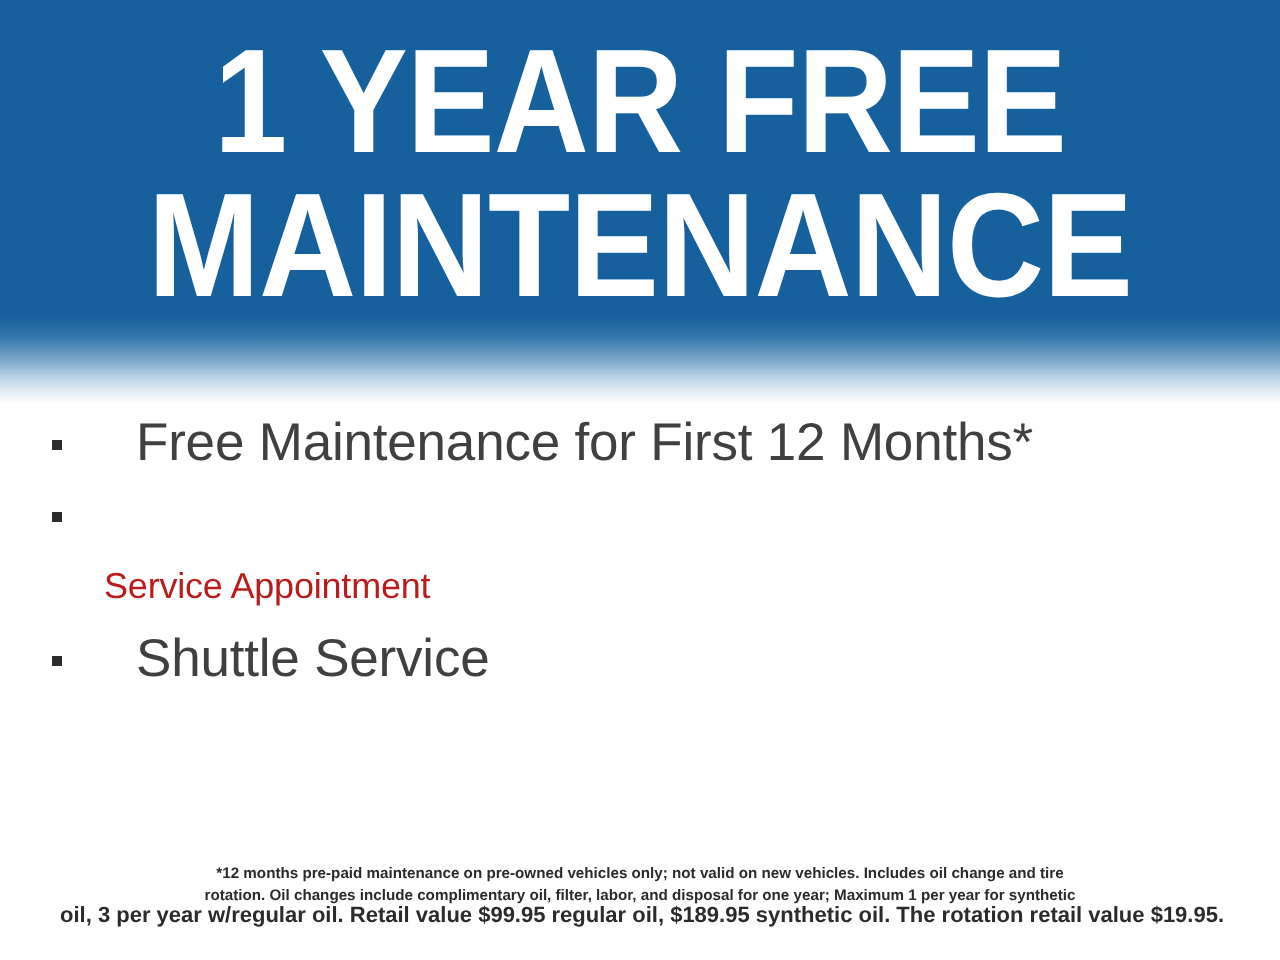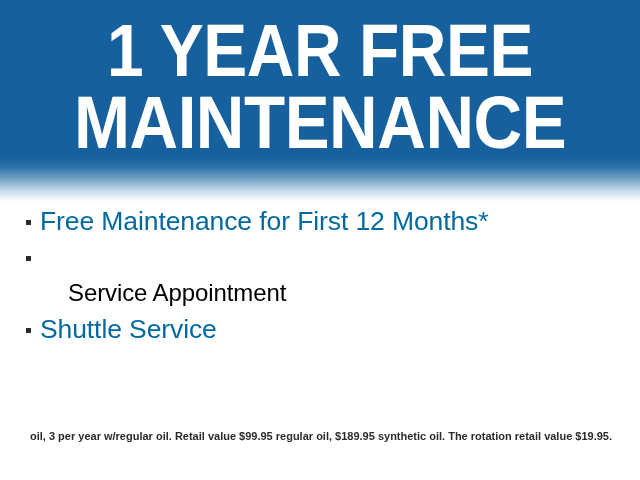--- a/index.html
+++ b/index.html
@@ -83,47 +83,47 @@
     top: 203px;
     width: 640px;
     margin: 0;
     padding: 0;
     list-style: none;
   }
 
   .feature-item {
     position: relative;
     display: block;
-    padding-left: 40px;
+    padding-left: 68px;
     height: 36px;
     line-height: 36px;
-    color: #0369a1;
+    color: #404040;
     font-size: 26.5px;
     font-weight: normal;
     letter-spacing: -0.1px;
     white-space: nowrap;
   }
 
   .feature-item .bullet-square {
     position: absolute;
     left: 26px;
     top: 17px;
     width: 5px;
     height: 5px;
     background: #2b2b2b;
   }
 
   .feature-wrap-line {
     position: relative;
     display: block;
-    padding-left: 68px;
+    padding-left: 52px;
     height: 36px;
     line-height: 36px;
-    color: #000000;
-    font-size: 24px;
+    color: #b91c1c;
+    font-size: 18px;
     letter-spacing: -0.1px;
     white-space: nowrap;
   }
 
   
   .disclaimer {
     position: absolute;
     left: 30px;
     top: 431px;
     width: 580px;
@@ -170,16 +170,18 @@
     </li>
 
     <li class="feature-item">
       <span class="bullet-square"></span>
       <span>Shuttle Service</span>
     </li>
 
   </ul>
 
   <div class="disclaimer">
+    <span class="disclaimer-line" style="display: block; font-size: 7.6px;">*12 months pre-paid maintenance on pre-owned vehicles only; not valid on new vehicles. Includes oil change and tire</span>
+    <span class="disclaimer-line" style="display: block; font-size: 7.6px;">rotation. Oil changes include complimentary oil, filter, labor, and disposal for one year; Maximum 1 per year for synthetic</span>
     <span class="disclaimer-line" style="display: block; font-size: 11px;">oil, 3 per year w/regular oil. Retail value $99.95 regular oil, $189.95 synthetic oil. The rotation retail value $19.95.</span>
   </div>
 
 </div>
 
 </body></html>

